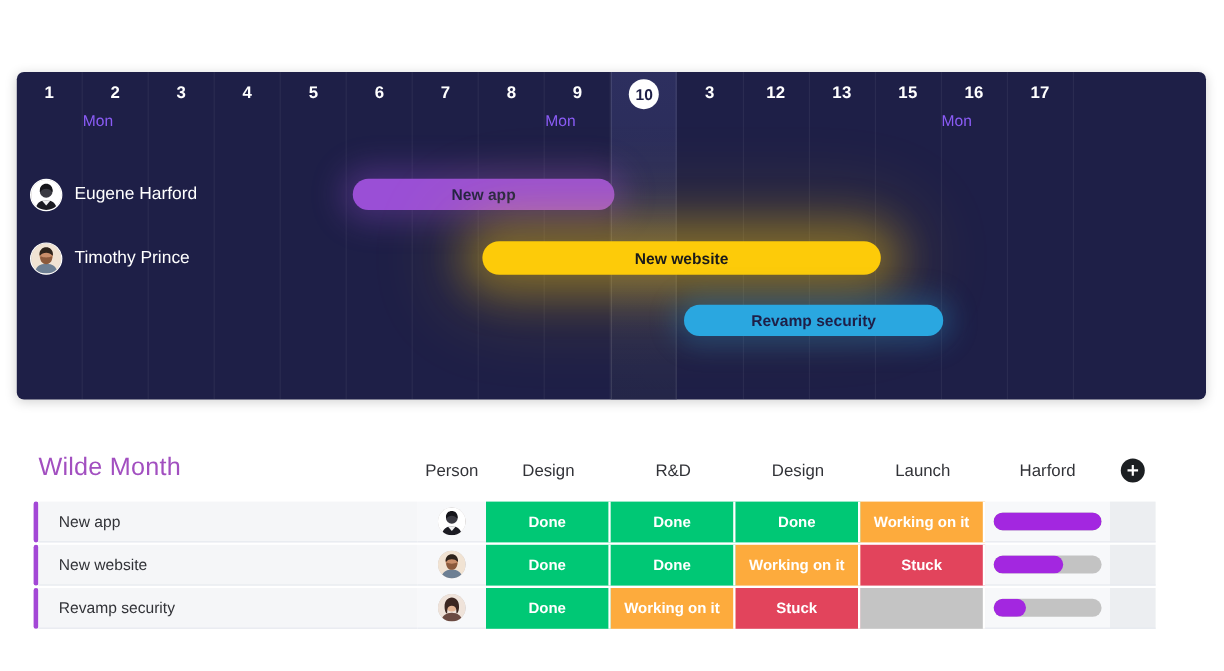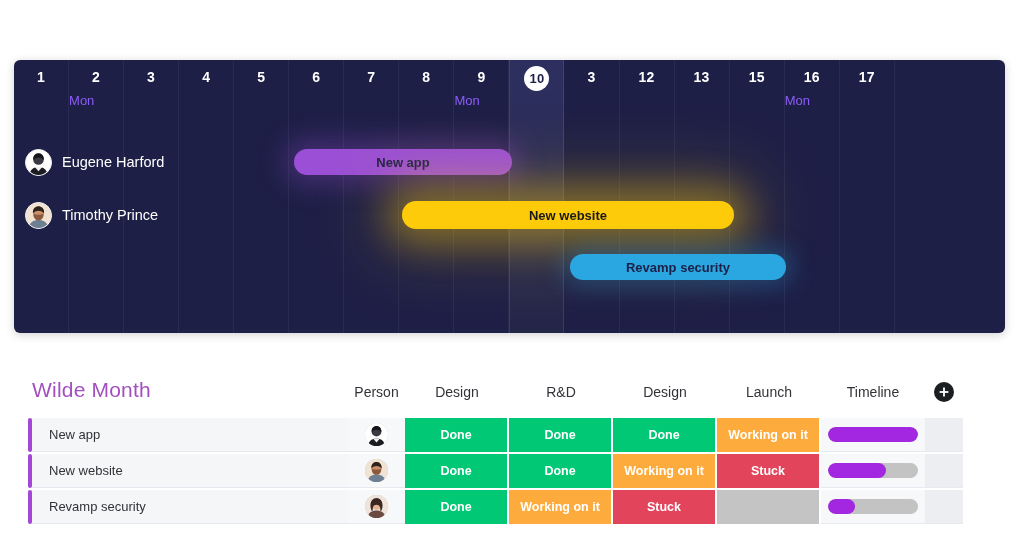--- a/index.html
+++ b/index.html
@@ -377,21 +377,21 @@
 <div id="board">
 
   <div id="board-header">
     <div id="board-title">Wilde Month</div>
     <div id="board-header-cols">
         <div class="hdr-cell hdr-person">Person</div>
         <div class="hdr-cell hdr-status">Design</div>
         <div class="hdr-cell hdr-status">R&amp;D</div>
         <div class="hdr-cell hdr-status">Design</div>
         <div class="hdr-cell hdr-status">Launch</div>
-        <div class="hdr-cell hdr-timeline">Timeline</div>
+        <div class="hdr-cell hdr-timeline">Harford</div>
         <div class="hdr-cell hdr-plus">
           <span class="plus-icon">
             <svg width="14" height="14" viewBox="0 0 14 14">
               <path d="M6.1 2.6h1.8v8.8H6.1z" fill="#fff"></path>
               <path d="M2.6 6.1h8.8v1.8H2.6z" fill="#fff"></path>
             </svg>
           </span>
         </div>
       </div>
   </div>

